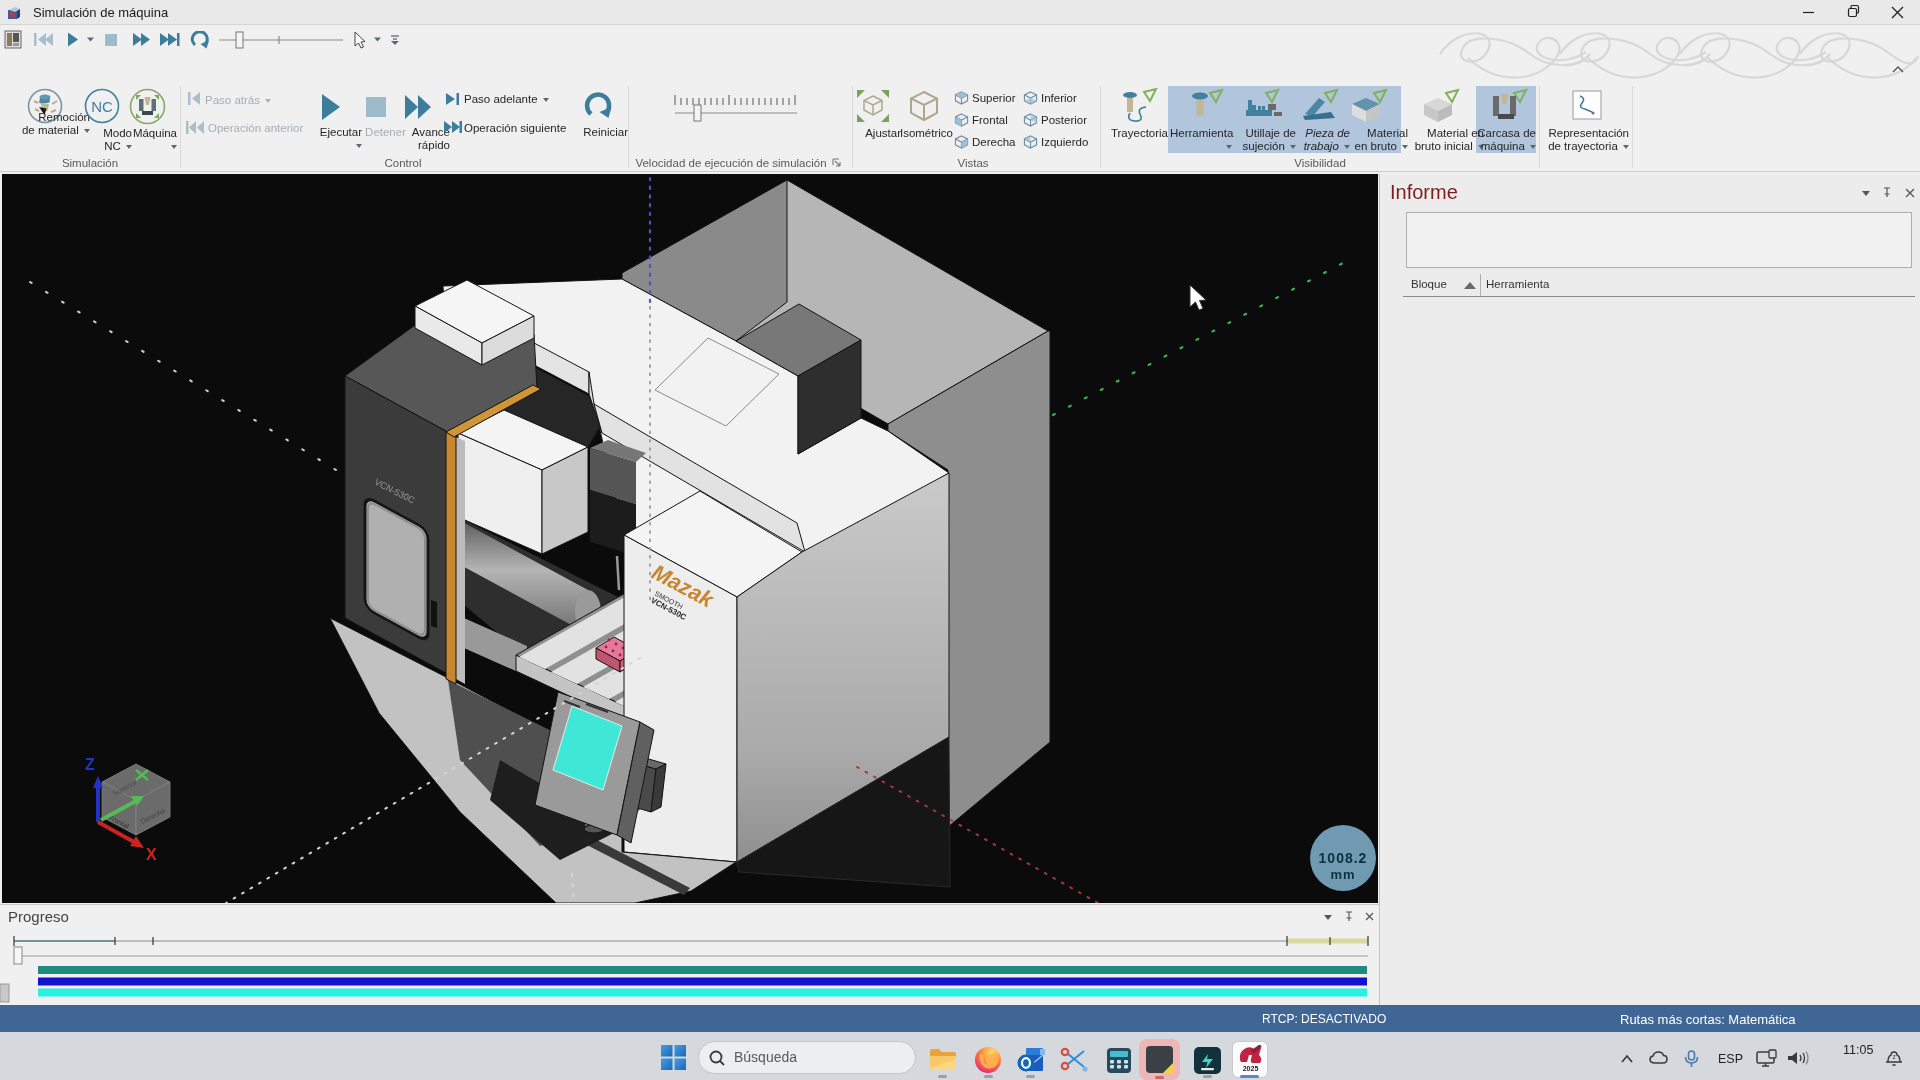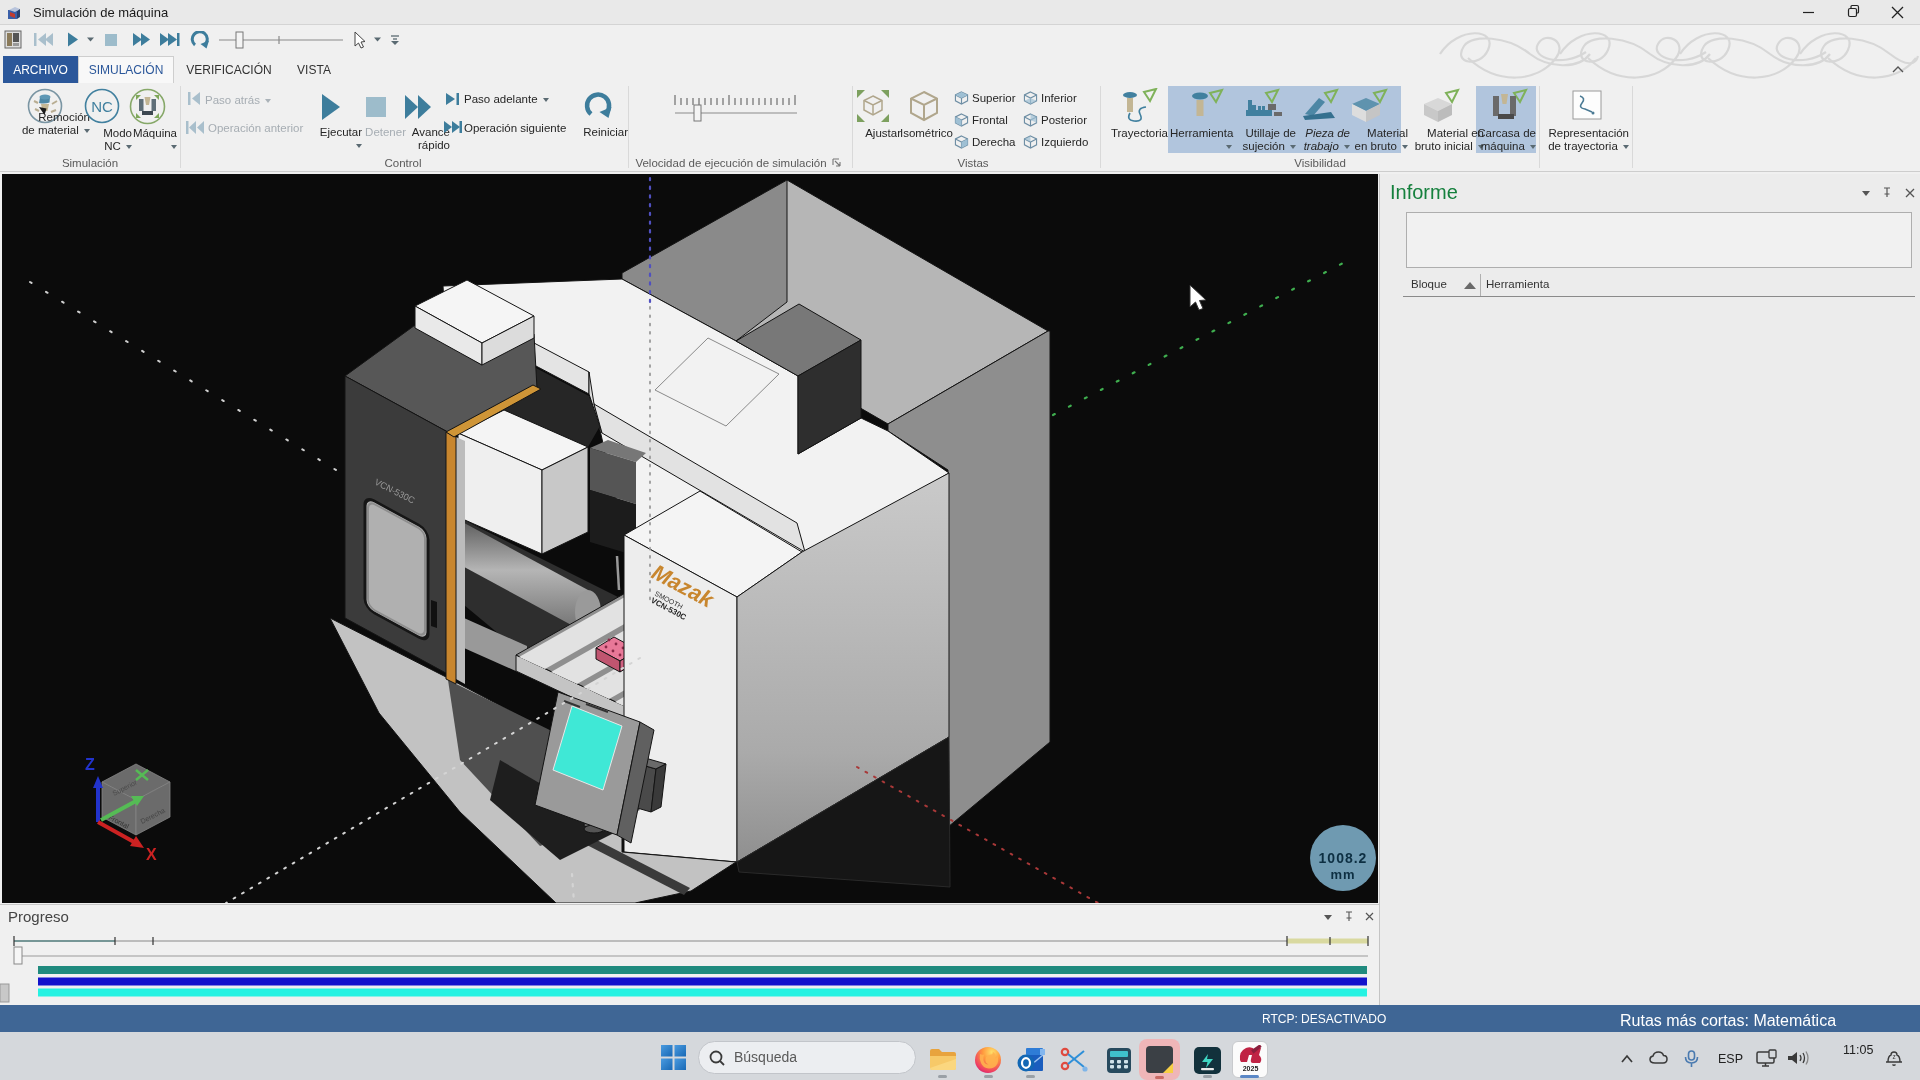--- a/index.html
+++ b/index.html
@@ -99,26 +99,20 @@
 
     <path d="M322 1 L322 15 L325.5 12 L328 17 L330.5 16 L328 11 L332 10.5 Z" fill="#fff" stroke="#444" stroke-width="1"></path>
     <path d="M341 6.5 L348 6.5 L344.5 10.5 Z" fill="#5a6a72"></path>
     <g stroke="#5a6a72" stroke-width="1.3">
         <line x1="358" y1="5" x2="366" y2="5"></line>
         <line x1="360" y1="8" x2="364" y2="8"></line>
       </g>
     <path d="M358 10 L366 10 L362 14 Z" fill="#5a6a72"></path>
   </svg>
 
-  <div id="tabs">
-    <div class="tab" style="left:3px;width:75px;background:#2b579a;color:#fff;">ARCHIVO</div>
-    <div class="tab" style="left:78px;width:96px;background:#f8f8f8;color:#2b579a;border:1px solid #cecece;border-bottom:none;">SIMULACIÓN</div>
-    <div class="tab" style="left:174px;width:110px;color:#333;">VERIFICACIÓN</div>
-    <div class="tab" style="left:284px;width:60px;color:#333;">VISTA</div>
-  </div>
 
   <div id="ribbon"></div>
 
   <svg class="abs" style="left:1438px;top:24px" width="482" height="62" viewBox="0 0 482 62" fill="none" stroke="#d7d7d7" stroke-width="2.2">
     <path d="M2 30 C20 2 60 4 50 26 C42 44 14 40 26 22 C34 10 70 12 92 30 C110 44 140 46 152 30"></path>
     <path d="M30 34 C60 62 100 58 118 34 C130 18 108 6 100 20 C92 34 124 44 148 28"></path>
     <path d="M122 30 C140 2 180 4 170 26 C162 44 134 40 146 22 C154 10 190 12 212 30 C230 44 260 46 272 30"></path>
     <path d="M150 34 C180 62 220 58 238 34 C250 18 228 6 220 20 C212 34 244 44 268 28"></path>
     <path d="M242 30 C260 2 300 4 290 26 C282 44 254 40 266 22 C274 10 310 12 332 30 C350 44 380 46 392 30"></path>
     <path d="M270 34 C300 62 340 58 358 34 C370 18 348 6 340 20 C332 34 364 44 388 28"></path>
@@ -542,21 +536,21 @@
 
     <circle cx="1341" cy="684" r="33" fill="#6f9ab1"></circle>
     <text x="1341" y="689" font-size="14" font-weight="bold" fill="#0d2f42" text-anchor="middle" style="letter-spacing:1px">1008.2</text>
     <text x="1341" y="705" font-size="13" font-weight="bold" fill="#0d2f42" text-anchor="middle" style="letter-spacing:1px">mm</text>
 
     <path d="M1188 111 L1188 133 L1193.5 128 L1197 136 L1201 134.5 L1197.5 126.5 L1204 126 Z" fill="#fff" stroke="#333" stroke-width="1"></path>
   </svg>
   </div>
 
   <div id="informe"></div>
-  <div class="abs" style="left:1390px;top:181px;font-size:20px;color:#15803d;">Informe</div>
+  <div class="abs" style="left:1390px;top:181px;font-size:20px;color:#7f1d1d;">Informe</div>
   <svg class="abs" style="left:1860px;top:186px" width="56" height="14">
     <path d="M2 5 L10 5 L6 10 Z" fill="#555"></path>
     <g stroke="#555" fill="none" stroke-width="1.2">
         <path d="M30 3 L30 9 M27 3 L33 3 M27.5 9 L32.5 9 M30 9 L30 12" transform="translate(-3,-1)"></path>
       </g>
     <path d="M46 3 L54 11 M54 3 L46 11" stroke="#555" stroke-width="1.3"></path>
   </svg>
   <div class="abs" style="left:1406px;top:212px;width:506px;height:56px;background:#f1f1f1;border:1px solid #aeaeae;"></div>
   <div class="abs" style="left:1411px;top:278px;font-size:11.5px;color:#333;">Bloque</div>
   <svg class="abs" style="left:1463px;top:281px" width="14" height="9">
@@ -595,21 +589,21 @@
 
       <rect x="38" y="966" width="1329" height="8" fill="#1f8a7e"></rect>
       <rect x="38" y="977.5" width="1329" height="8" fill="#1212cc"></rect>
       <rect x="38" y="988.5" width="1329" height="8" fill="#25f2e2"></rect>
       <rect x="0" y="984" width="9" height="18" fill="#c8c8c8" stroke="#999"></rect>
     </g>
   </svg>
 
   <div id="statusbar"></div>
   <div class="abs" style="left:1262px;top:1012px;font-size:12px;color:#fff;">RTCP: DESACTIVADO</div>
-  <div class="abs" style="left:1620px;top:1012px;font-size:16px;color:#fff;">Rutas más cortas: Matemática</div>
+  <div class="abs" style="left:1620px;top:1012px;font-size:13px;color:#fff;">Rutas más cortas: Matemática</div>
 
   <div id="taskbar"></div>
 
   <svg class="abs" style="left:661px;top:1045px" width="25" height="25" viewBox="0 0 25 25">
     <defs>
       <linearGradient id="mzr" x1="0" y1="0" x2="0" y2="1">
         <stop offset="0" stop-color="#cacaca"></stop>
           <stop offset="0.72" stop-color="#aaaaaa"></stop>
           <stop offset="1" stop-color="#8f8f8f"></stop>
       </linearGradient>

